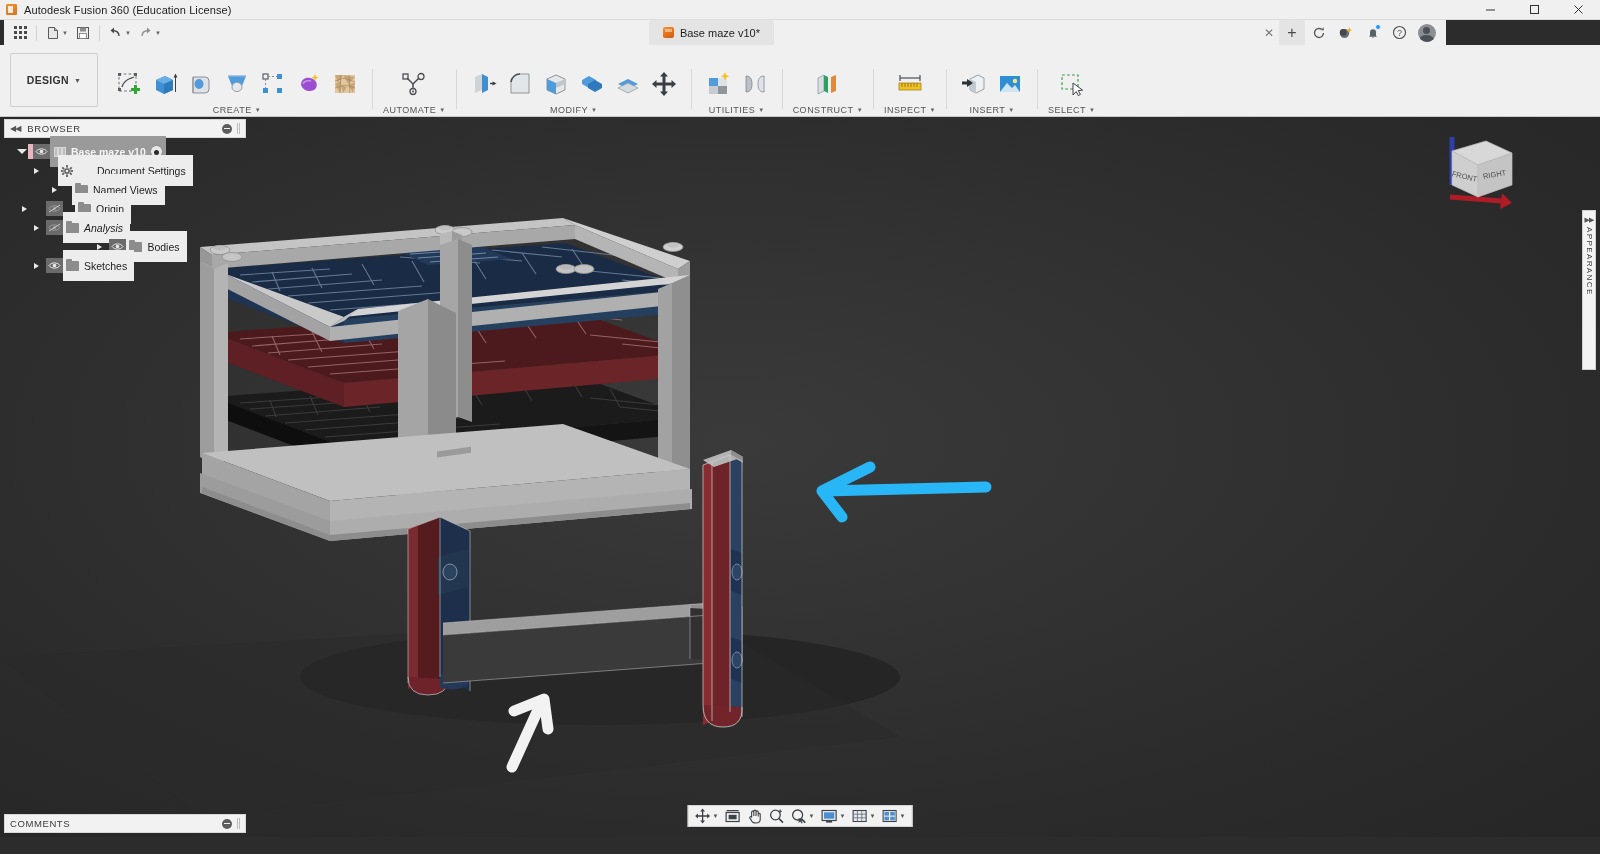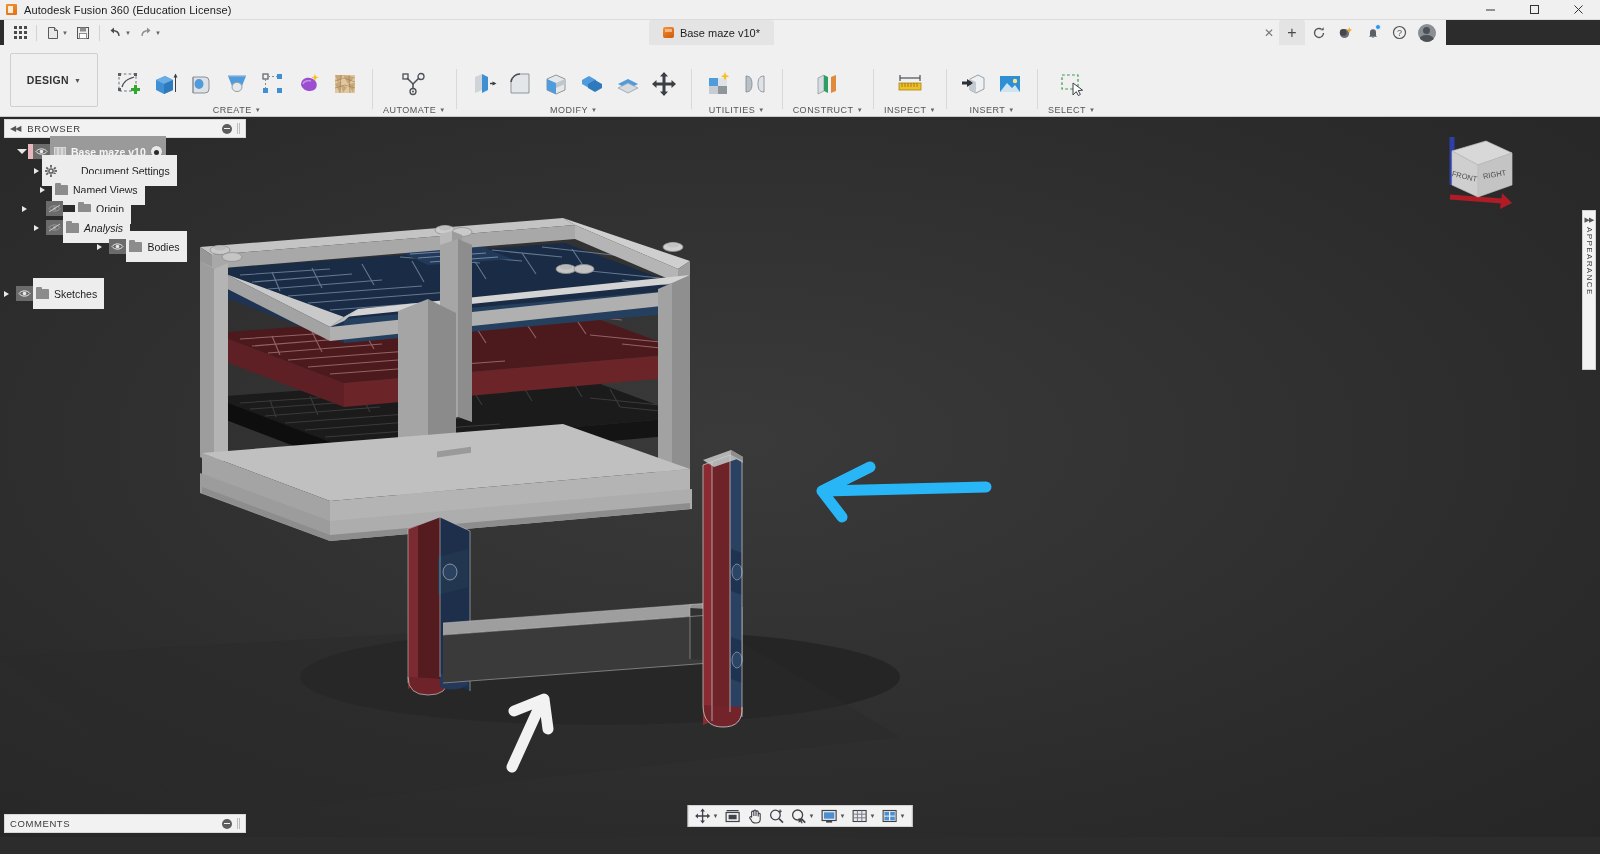--- a/index.html
+++ b/index.html
@@ -783,39 +783,39 @@
             <span class="comp-ico"></span>
             <span>Base maze v10</span>
             <span class="radio-btn"></span>
           </span>
         </div>
 
         <div class="trow" style="padding-left:30px;">
           <span class="tw">
               <span class="arrow-r"></span>
             </span>
-          <span class="rowchip" style="margin-left:0;gap:24px;">
+          <span class="rowchip" style="margin-left:16px;gap:24px;">
             <svg class="gear" viewBox="0 0 12 12">
               <circle cx="6" cy="6" r="2.1" fill="none" stroke="#5f5f5f" stroke-width="1.5"></circle>
               <g fill="#5f5f5f">
                 <rect x="5.1" y="0" width="1.8" height="2.6"></rect>
                   <rect x="5.1" y="9.4" width="1.8" height="2.6"></rect>
                 <rect x="0" y="5.1" width="2.6" height="1.8"></rect>
                   <rect x="9.4" y="5.1" width="2.6" height="1.8"></rect>
                 <rect x="1.3" y="1.9" width="1.8" height="2.6" transform="rotate(-45 2.2 3.2)"></rect>
                 <rect x="8.9" y="7.5" width="1.8" height="2.6" transform="rotate(-45 9.8 8.8)"></rect>
                 <rect x="1.3" y="7.5" width="1.8" height="2.6" transform="rotate(45 2.2 8.8)"></rect>
                 <rect x="8.9" y="1.9" width="1.8" height="2.6" transform="rotate(45 9.8 3.2)"></rect>
               </g>
             </svg>
             <span>Document Settings</span>
           </span>
         </div>
 
-        <div class="trow" style="padding-left:36px;">
+        <div class="trow" style="padding-left:48px;gap:8px;">
           <span class="tw">
               <span class="arrow-r"></span>
             </span>
           <span class="rowchip" style="margin-left:4px;">
             <span class="folder"></span>
             <span>Named Views</span>
           </span>
         </div>
 
         <div class="trow" style="padding-left:18px;gap:12px;">
@@ -861,21 +861,21 @@
                 <path d="M1 4.5 C3.5 1 9.5 1 12 4.5 C9.5 8 3.5 8 1 4.5 Z" fill="none" stroke="#e9e9e9" stroke-width="1"></path>
                 <circle cx="6.5" cy="4.5" r="1.8" fill="#e9e9e9"></circle>
               </svg>
           </span>
           <span class="rowchip">
             <span class="folder"></span>
             <span>Bodies</span>
           </span>
         </div>
 
-        <div class="trow" style="margin-top:28px;">
+        <div class="trow" style="padding-left:30px;">
           <span class="tw">
               <span class="arrow-r"></span>
             </span>
           <span class="eye" style="margin-left:4px;">
             <svg width="13" height="9" viewBox="0 0 13 9">
                 <path d="M1 4.5 C3.5 1 9.5 1 12 4.5 C9.5 8 3.5 8 1 4.5 Z" fill="none" stroke="#e9e9e9" stroke-width="1"></path>
                 <circle cx="6.5" cy="4.5" r="1.8" fill="#e9e9e9"></circle>
               </svg>
           </span>
           <span class="rowchip">

